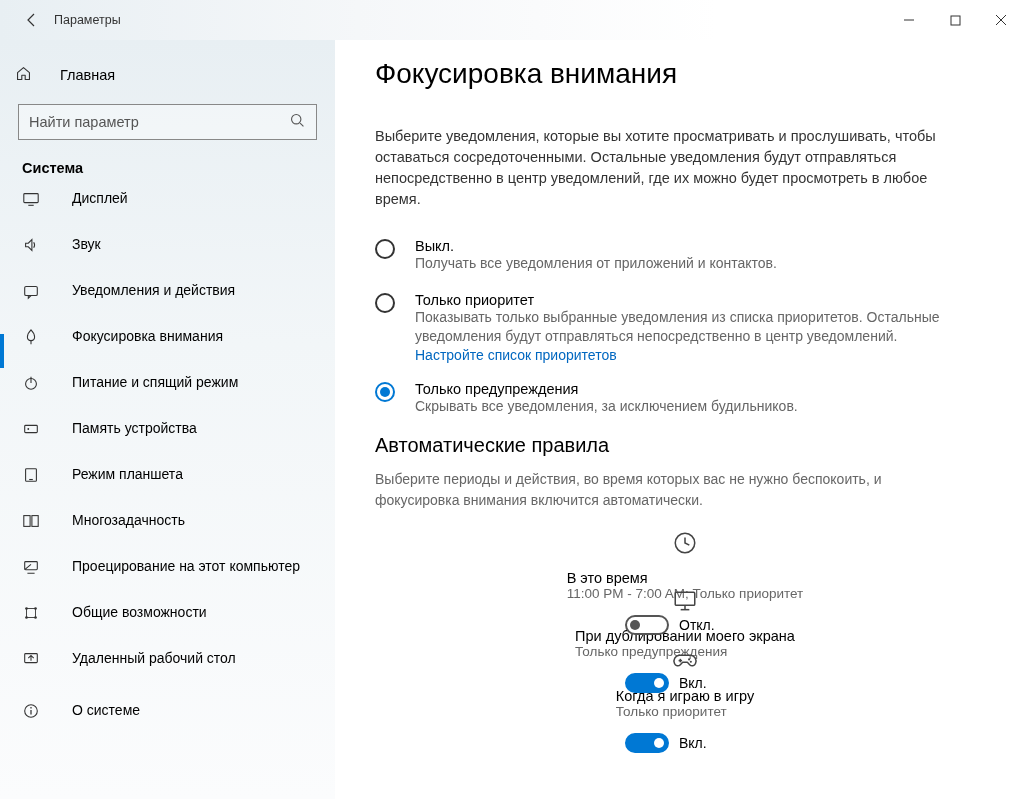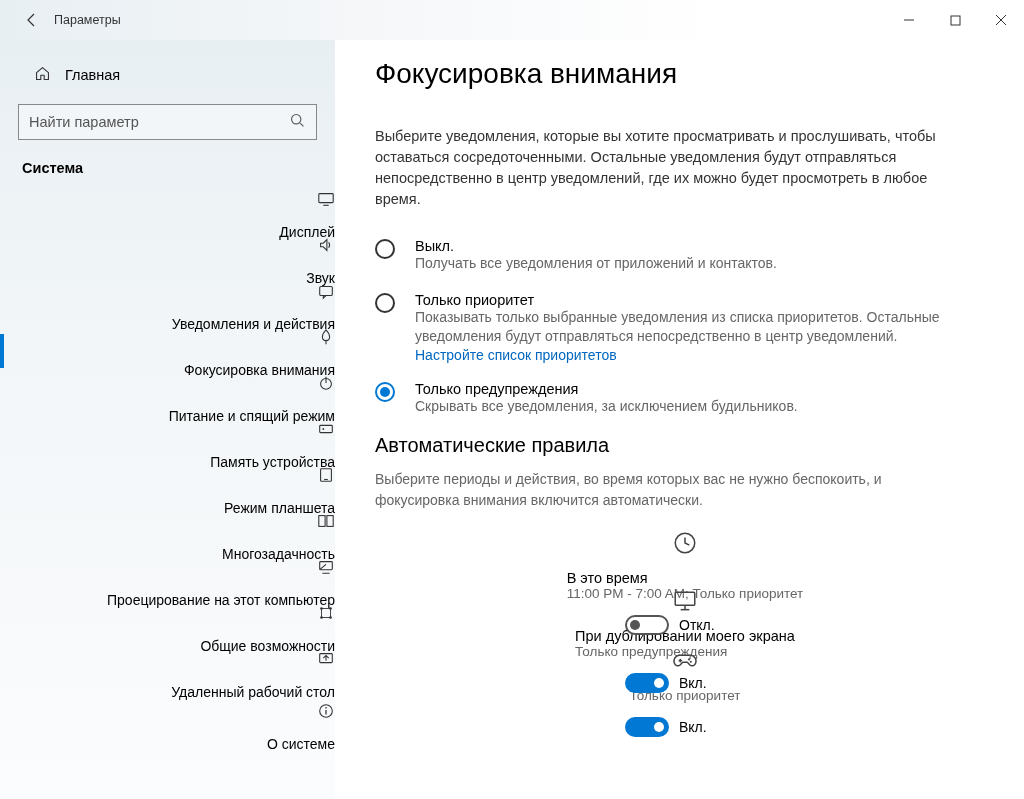--- a/index.html
+++ b/index.html
@@ -60,22 +60,22 @@
     flex:1;
     background:#fff;
     padding: 18px 0 0 40px;
     overflow: hidden;
   }
 
   
   .home-row {
     display:flex; align-items:center;
     height: 46px;
-    padding-left: 34px;
-    gap: 14px;
+    padding-left: 15px;
+    gap: 28px;
   }
   .home-row .lbl { font-size: 14.5px; }
 
   .search-box {
     margin: 6px 18px 12px 18px;
     height: 36px;
     border: 1px solid #888;
     background: rgba(255,255,255,0.35);
     display:flex; align-items:center;
     padding: 0 10px;
@@ -90,27 +90,26 @@
   .search-box input::placeholder { color:#555; }
 
   .section-title {
     padding: 8px 0 14px 22px;
     font-size: 14.5px;
     font-weight: 600;
   }
 
   .nav-list { list-style:none; }
   .nav-item {
-    display:flex; align-items:flex-end;
+    display:flex; align-items:flex-start;
     height: 46px;
     padding-left: 22px;
-    gap: 16px;
+    gap: 32px;
     position:relative;
     font-size:14px;
-    flex-direction:column;
   }
   .nav-item.selected::before {
     content:"";
     position:absolute;
     left:0; top:6px; bottom:6px;
     width:4px;
     background:#0078d4;
   }
   .nav-item .icon { width:18px; height:18px; display:flex; align-items:center; justify-content:center; color:#333;}
   .nav-item:last-child { margin-top:6px; }
@@ -462,20 +461,21 @@
       <span class="ricon">
         <svg width="28" height="28" viewBox="0 0 24 24">
             <path d="M7 8 h10 a5 5 0 0 1 4 7 a3 3 0 0 1 -5 1 l-2 -2 h-4 l-2 2 a3 3 0 0 1 -5 -1 a5 5 0 0 1 4 -7 Z" stroke="#444" stroke-width="1.3" fill="none" stroke-linejoin="round"></path>
             <line x1="8" y1="11" x2="8" y2="14" stroke="#444" stroke-width="1.3"></line>
             <line x1="6.5" y1="12.5" x2="9.5" y2="12.5" stroke="#444" stroke-width="1.3"></line>
             <circle cx="15.5" cy="11.5" r="0.9" fill="#444"></circle>
             <circle cx="17" cy="13.5" r="0.9" fill="#444"></circle>
           </svg>
       </span>
       <div class="rule-texts">
+        <div class="r-title">Когда я играю в игру</div>
         <div class="r-sub">Только приоритет</div>
       </div>
       <div class="switch-wrap">
         <div class="switch on"></div>
         <span class="switch-label">Вкл.</span>
       </div>
     </div>
 
   </div>
 </div>

